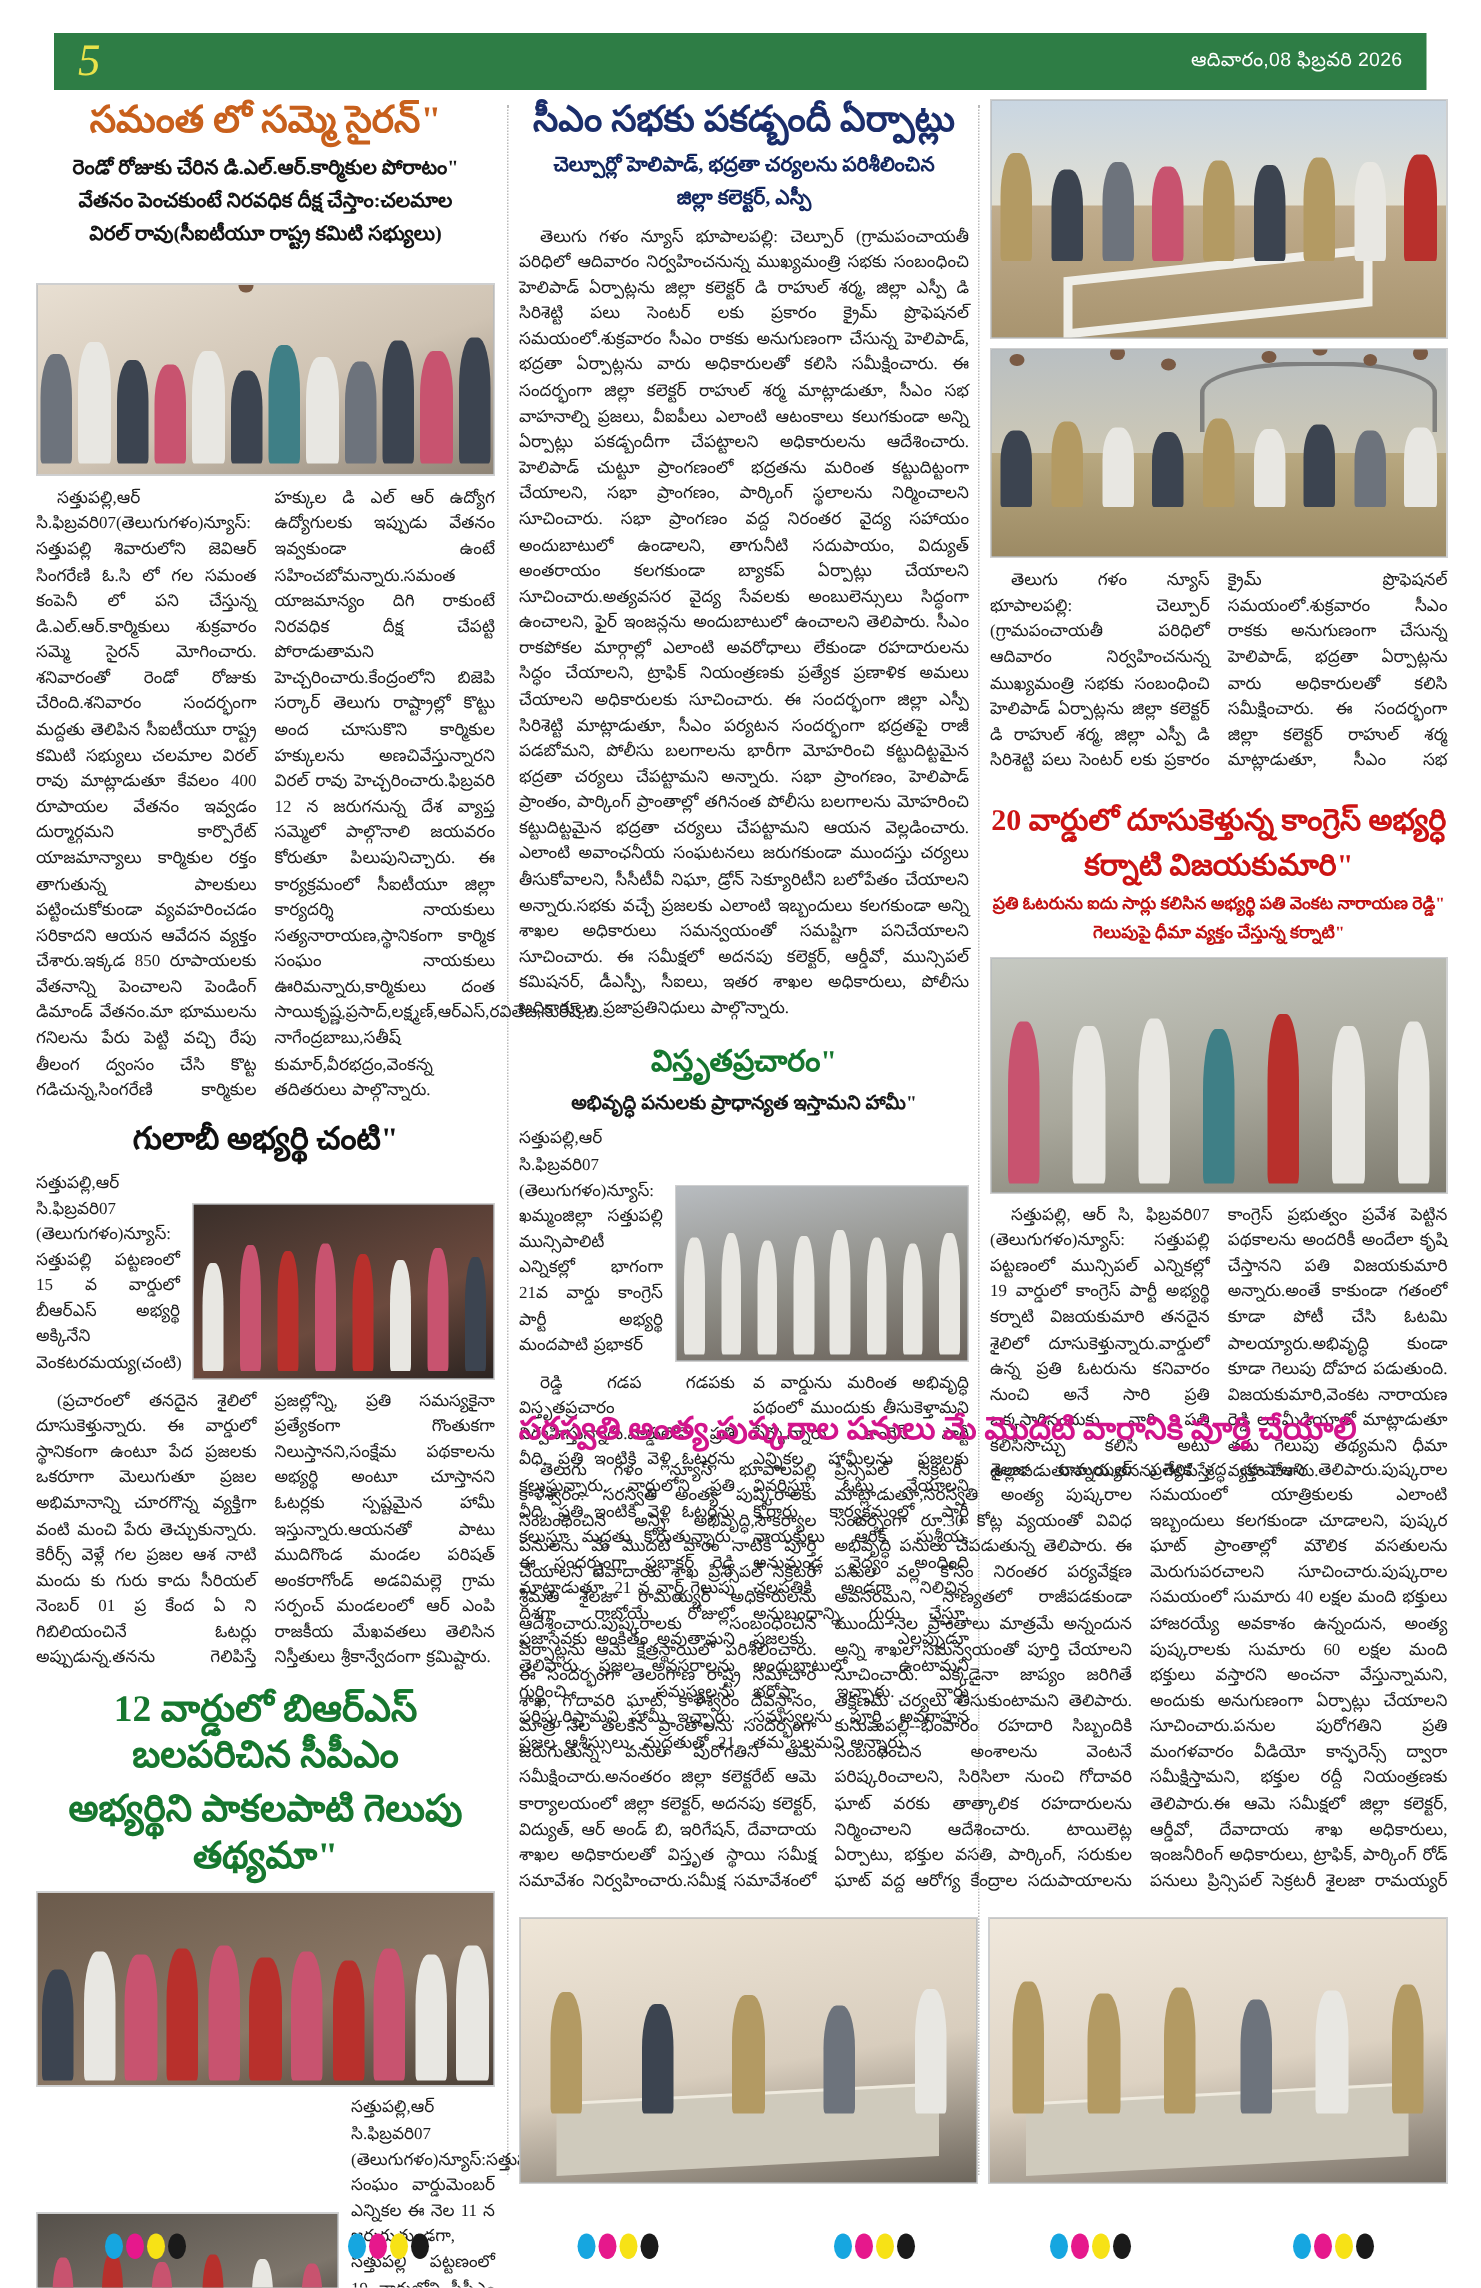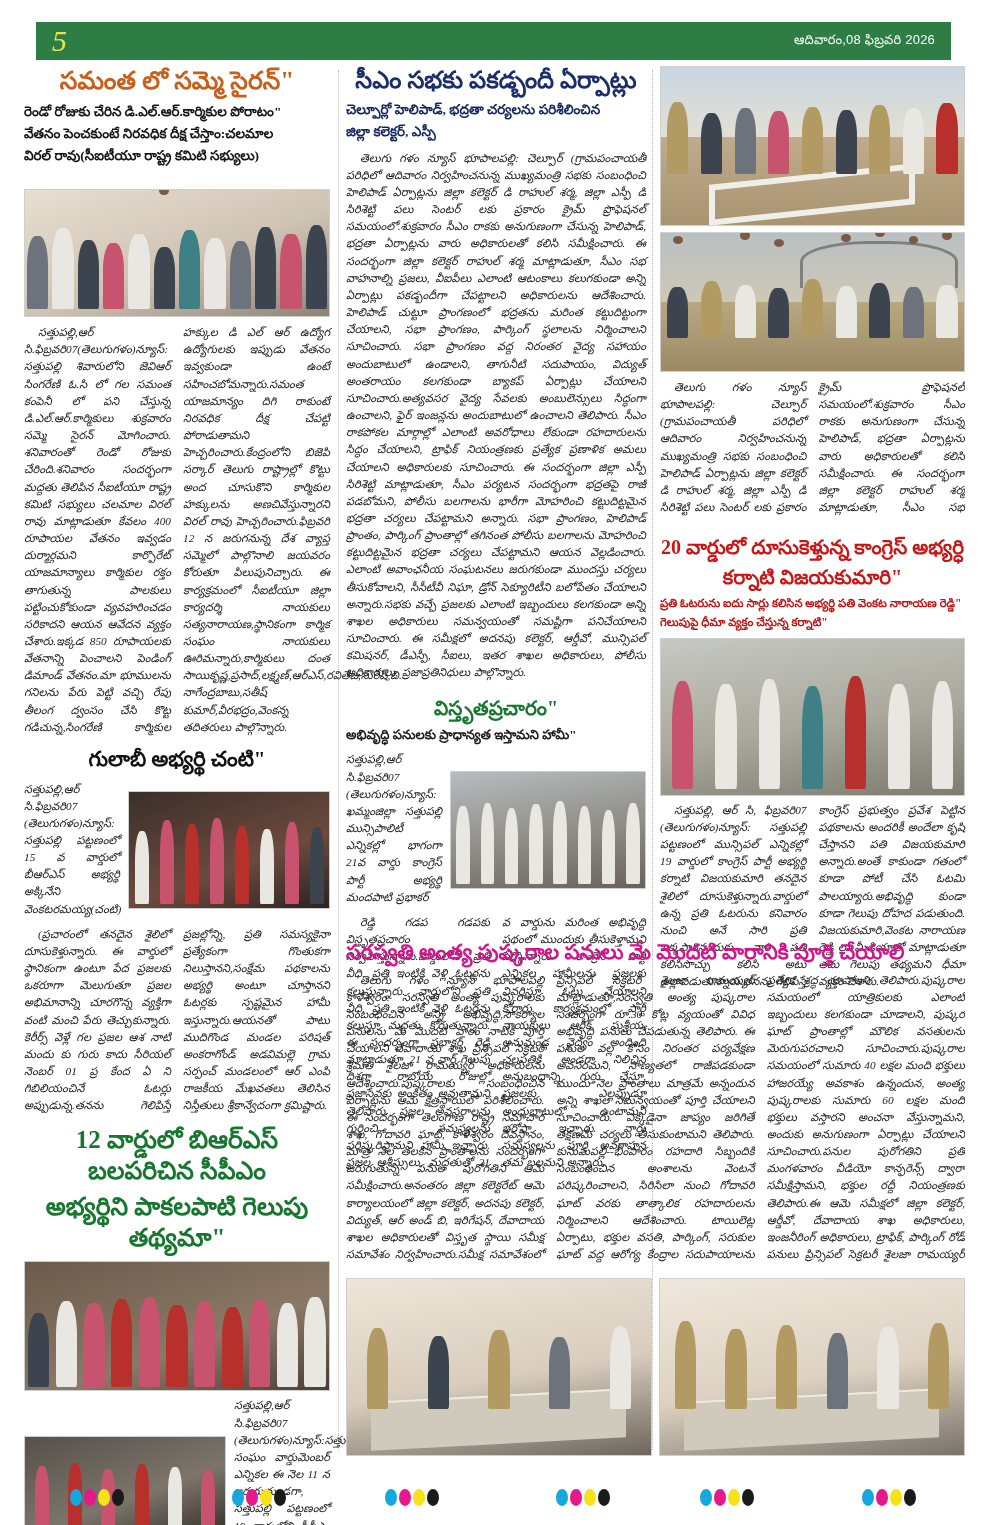--- a/index.html
+++ b/index.html
@@ -47,21 +47,21 @@
   }
   .hl-orange { color:#c8601c; font-size:25px; }
   .hl-navy   { color:#1b2e6b; font-size:24px; }
   .hl-green  { color:#17772f; font-size:20px; }
   .hl-red    { color:#cc1414; font-size:20px; }
   .hl-black  { color:#111111; font-size:21px; }
   .hl-green2 { color:#17772f; font-size:25px; }
   .hl-magenta{ color:#d2158c; font-size:21px; }
 
   .sub {
-    margin:0 0 4px 0; text-align:left; line-height:1.35;
+    margin:0 0 4px 0; text-align:center; line-height:1.35;
     font-family:"Liberation Serif","DejaVu Serif",serif;
     font-weight:700; color:#151515; font-size:13.5px;
   }
   .sub-navy  { color:#13265e; font-size:13.5px; }
   .sub-red   { color:#c21212; font-size:11.5px; }
   .sub-deck  { font-weight:700; color:#1a1a1a; font-size:13px; }
 
   
   .photo {
     position:relative; width:100%; border:1px solid #cfcfcf;
@@ -98,27 +98,26 @@
     position:absolute; left:8%; bottom:6%; width:84%; height:28%;
     background:#cfcabc; border-top:2px solid #efeade; transform:skewY(-3deg);
   }
 
   
   .body-text {
     font-family:"Liberation Serif","DejaVu Serif",serif;
     font-size:11.3px; line-height:1.52; color:#1b1b1b;
     text-align:justify; text-justify:inter-word; word-spacing:1px;
     hyphens:auto;
-    font-style:italic;
   }
   .body-text p { margin:0 0 2px 0; text-indent:14px; }
   .two-cols  { column-count:2; column-gap:12px; }
   .three-cols{ column-count:3; column-gap:12px; }
 
-  .wrap-row { display:flex; gap:8px; align-items:center; }
+  .wrap-row { display:flex; gap:8px; align-items:flex-end; }
   .wrap-narrow { width:96px; flex:0 0 96px; }
   .wrap-photo  { flex:1 1 auto; }
 
   
   .cmyk-strip { position:absolute; left:0; bottom:14px; width:987px; height:22px; }
   .cmyk { position:absolute; display:flex; gap:2px; }
   .cmyk i { display:block; width:12px; height:17px; border-radius:50%; }
   .c-c { background:#16a6e0; } .c-m { background:#e6188c; }
   .c-y { background:#f7e216; } .c-k { background:#1a1a1a; }
 </style>

